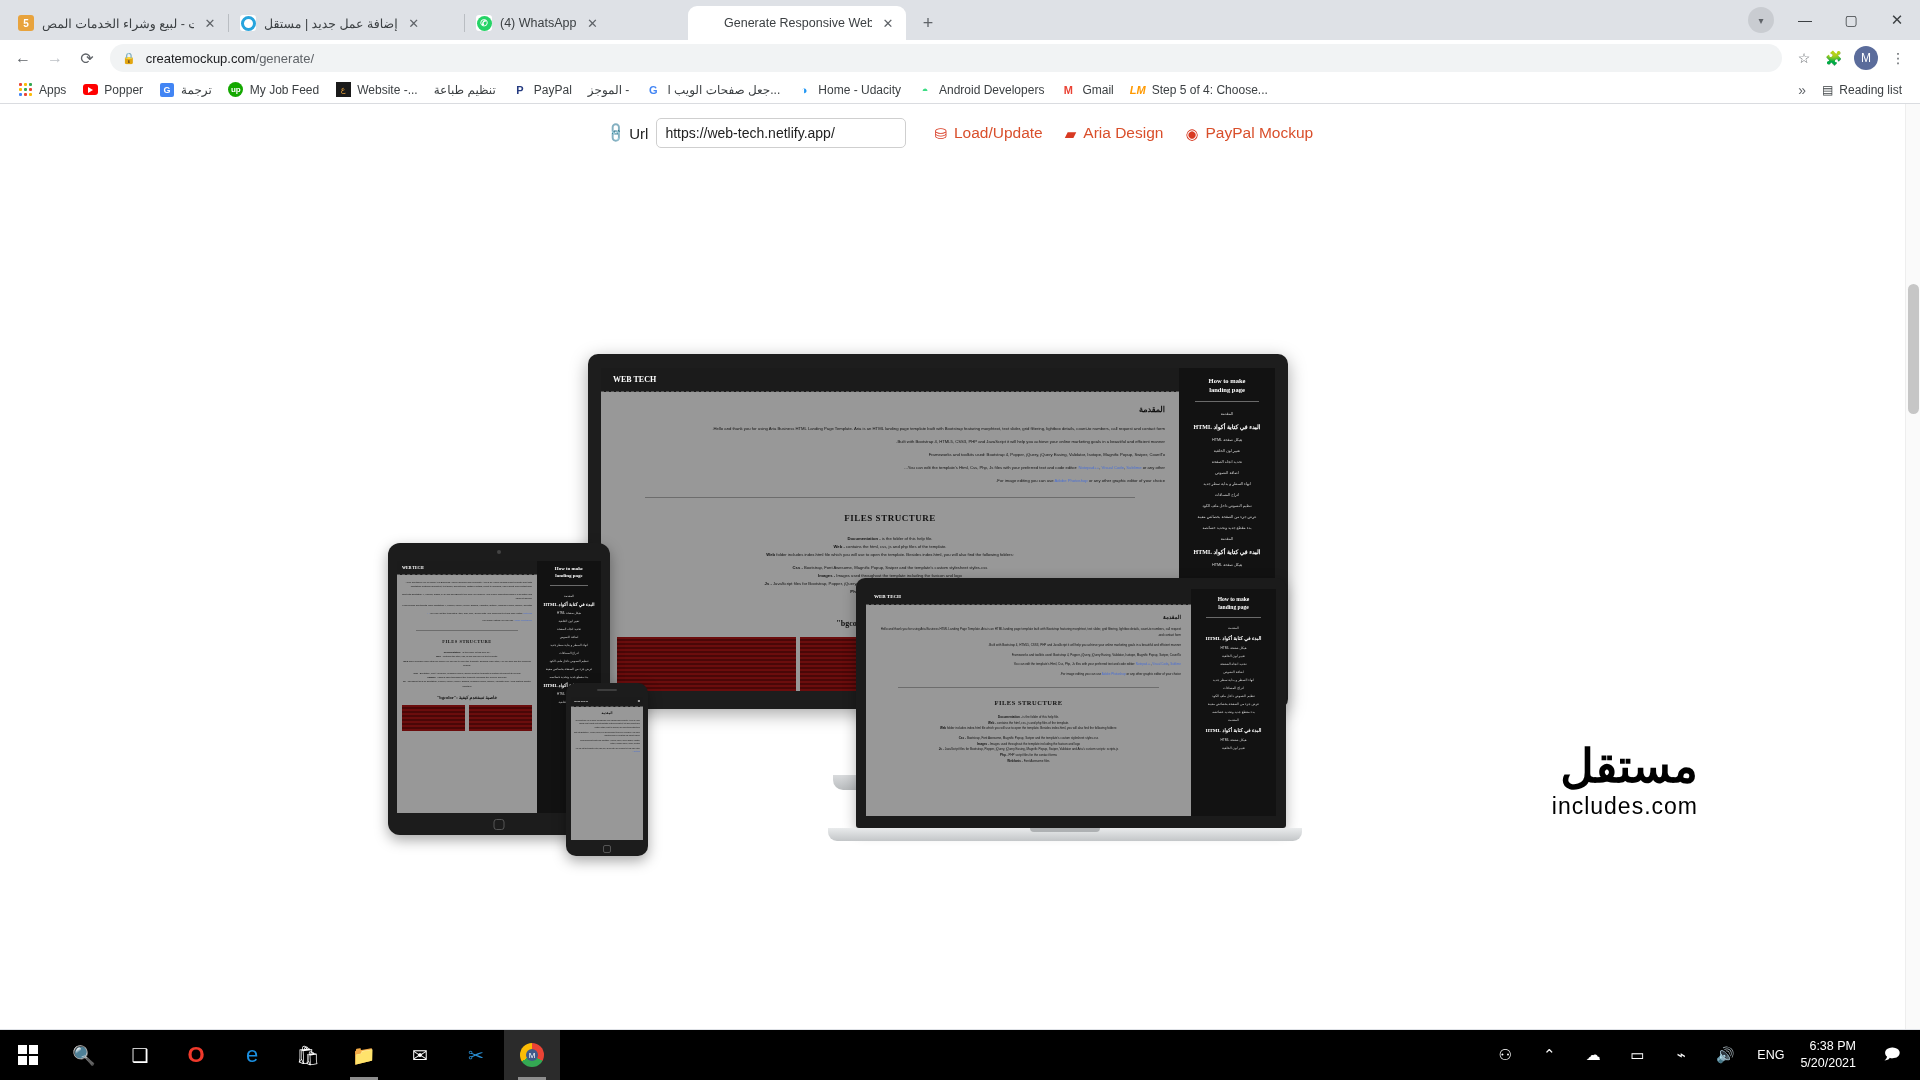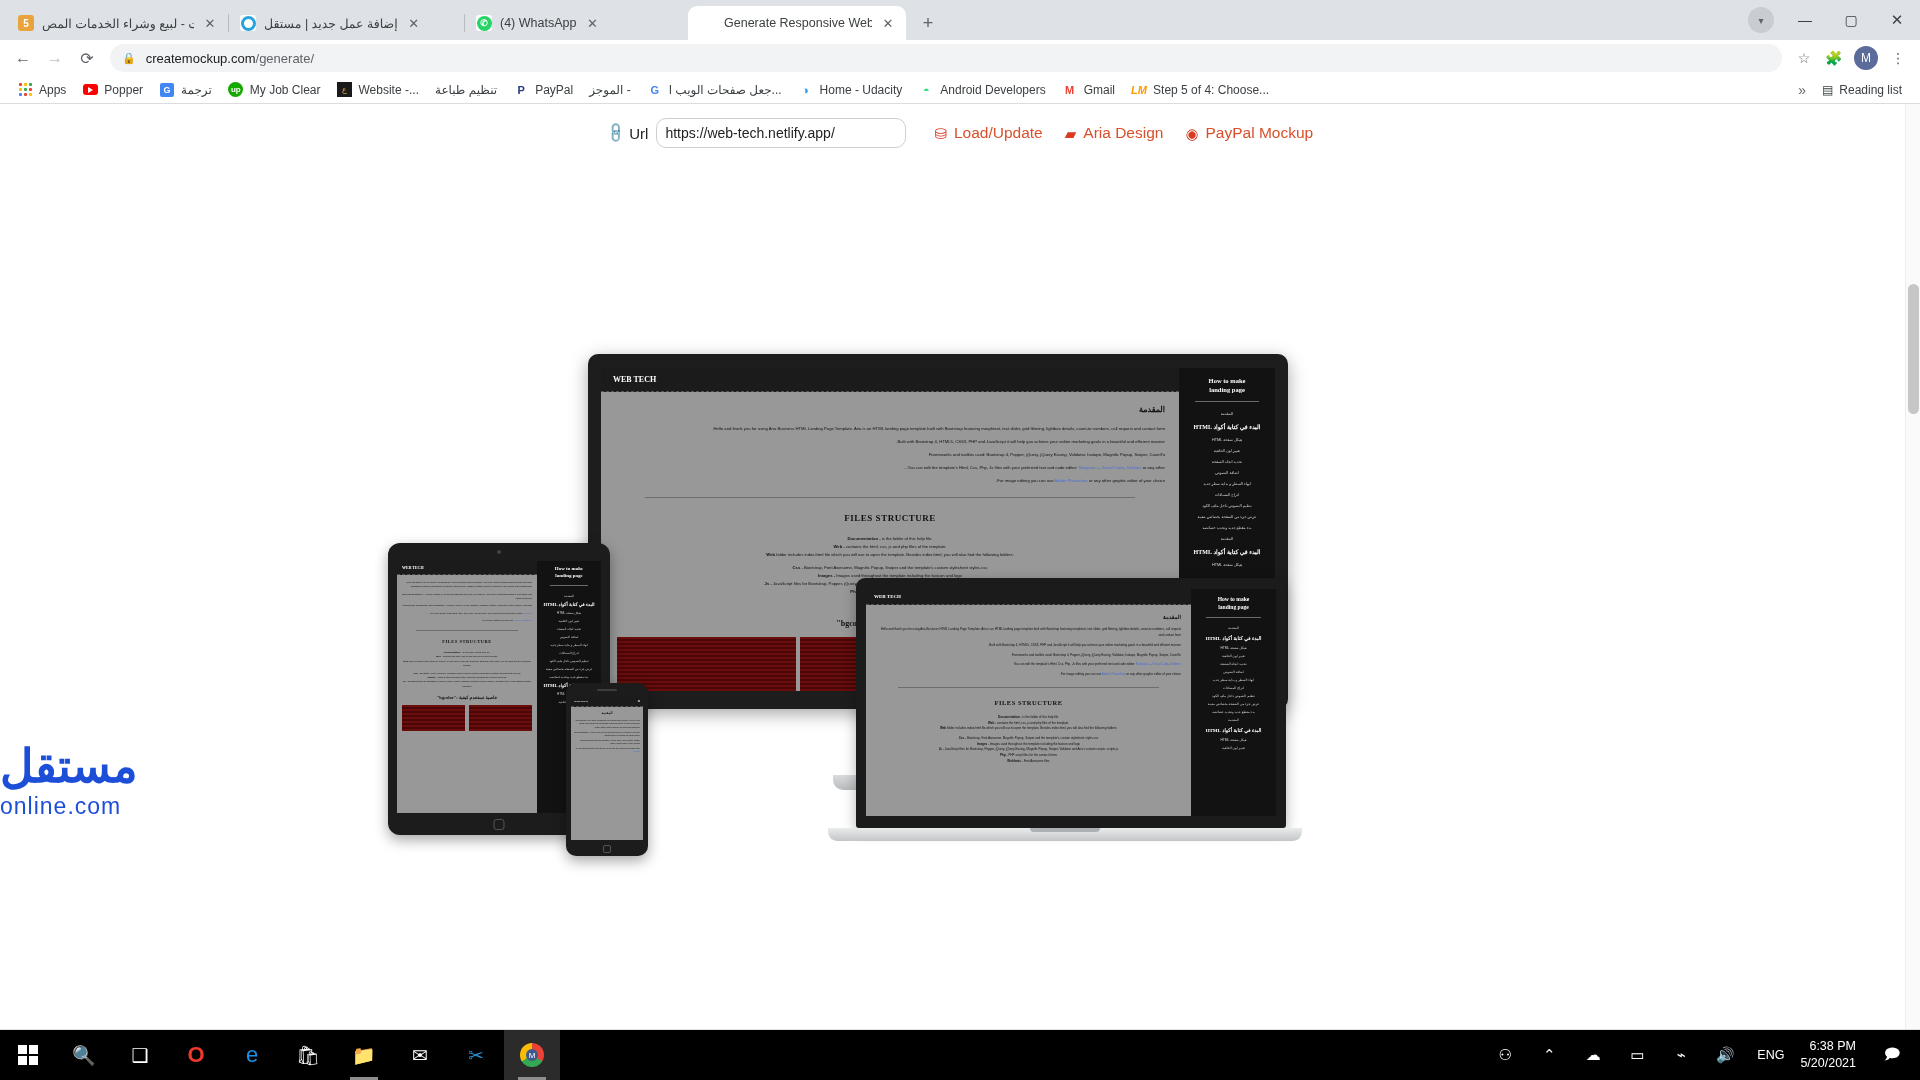--- a/index.html
+++ b/index.html
@@ -117,21 +117,21 @@
     background:#fff; position:relative; overflow:hidden;
   }
   .toolbar{
     display:flex; align-items:center; justify-content:center; gap:0;
     padding-top:14px; font-size:15px;
   }
   .url-group{ display:flex; align-items:center; gap:8px; }
   .url-label{ display:flex;align-items:center;gap:5px;color:#222;font-size:15px; }
   .link-ico{ color:#333; font-size:14px; transform:rotate(-45deg); display:inline-block;}
   .url-input{
-    width:250px;height:30px;border:1px solid #cfcfcf;border-radius:10px;
+    width:250px;height:30px;border:1px solid #cfcfcf;border-radius:5px;
     padding:0 8px;font-size:14px;color:#222;font-family:"Liberation Sans",sans-serif;
     background:#fff;
   }
   .tb-actions{ display:flex;align-items:center;gap:22px;margin-left:28px; }
   .tb-btn{ display:flex;align-items:center;gap:7px;color:#d94f2b;font-size:15.5px; }
   .tb-btn .ti{ font-size:15px;line-height:1; }
   .ico-cloud{ color:#d83a22; }
   .ico-eraser{ color:#d83a22; }
   .ico-eye{ color:#d83a22; }
 
@@ -207,22 +207,22 @@
     width:474px;height:13px;background:linear-gradient(180deg,#e9ebec,#c3c6c8);
     border-radius:0 0 9px 9px;position:relative;
   }
   .lap-base::after{
     content:"";position:absolute;left:50%;transform:translateX(-50%);top:0;width:70px;height:4px;
     border-radius:0 0 5px 5px;background:#aeb1b3;
   }
 
   
   .watermark{
-    position:absolute; left:0; right:0; bottom:18px; text-align:left;
-    color:#1d4ed8; user-select:none;
+    position:absolute; left:0; right:0; bottom:18px; text-align:right;
+    color:#000000; user-select:none;
   }
   .wm-ar{ font-size:46px; font-weight:bold; letter-spacing:2px; line-height:1; }
   .wm-en{ font-size:23px; letter-spacing:1px; margin-top:4px; }
 
   
   .vscroll{ position:absolute; right:0; top:0; width:15px; height:100%; background:#fafafa; border-left:1px solid #eee;}
   .vscroll .thumb{ position:absolute; top:180px; left:2px; width:11px; height:130px; background:#c6c6c6; border-radius:6px;}
 
   
   .taskbar{
@@ -337,21 +337,21 @@
       <span class="bmicon">
           <span class="gt">G</span>
         </span>
       <span>ترجمة</span>
     </div>
 
     <div class="bm">
       <span class="bmicon">
           <span class="upw">up</span>
         </span>
-      <span>My Job Clear</span>
+      <span>My Job Feed</span>
     </div>
 
     <div class="bm">
       <span class="bmicon">
           <span class="arb">ع</span>
         </span>
       <span>Website -...</span>
     </div>
 
     <div class="bm">
@@ -628,21 +628,21 @@
               <div class="side-item" style="font-size:3.3px;padding:2px 2px;">هيكل صفحة HTML</div>
               <div class="side-item" style="font-size:3.3px;padding:2px 2px;">تغيير لون الخلفية</div>
             </div>
           </div>
         </div>
         <div class="lap-base"></div>
       </div>
 
       <div class="watermark">
         <div class="wm-ar">مستقل</div>
-        <div class="wm-en">online.com</div>
+        <div class="wm-en">includes.com</div>
       </div>
     </div>
 
     <div class="vscroll">
       <div class="thumb"></div>
     </div>
   </div>
 </div>
 
 <div class="taskbar">

